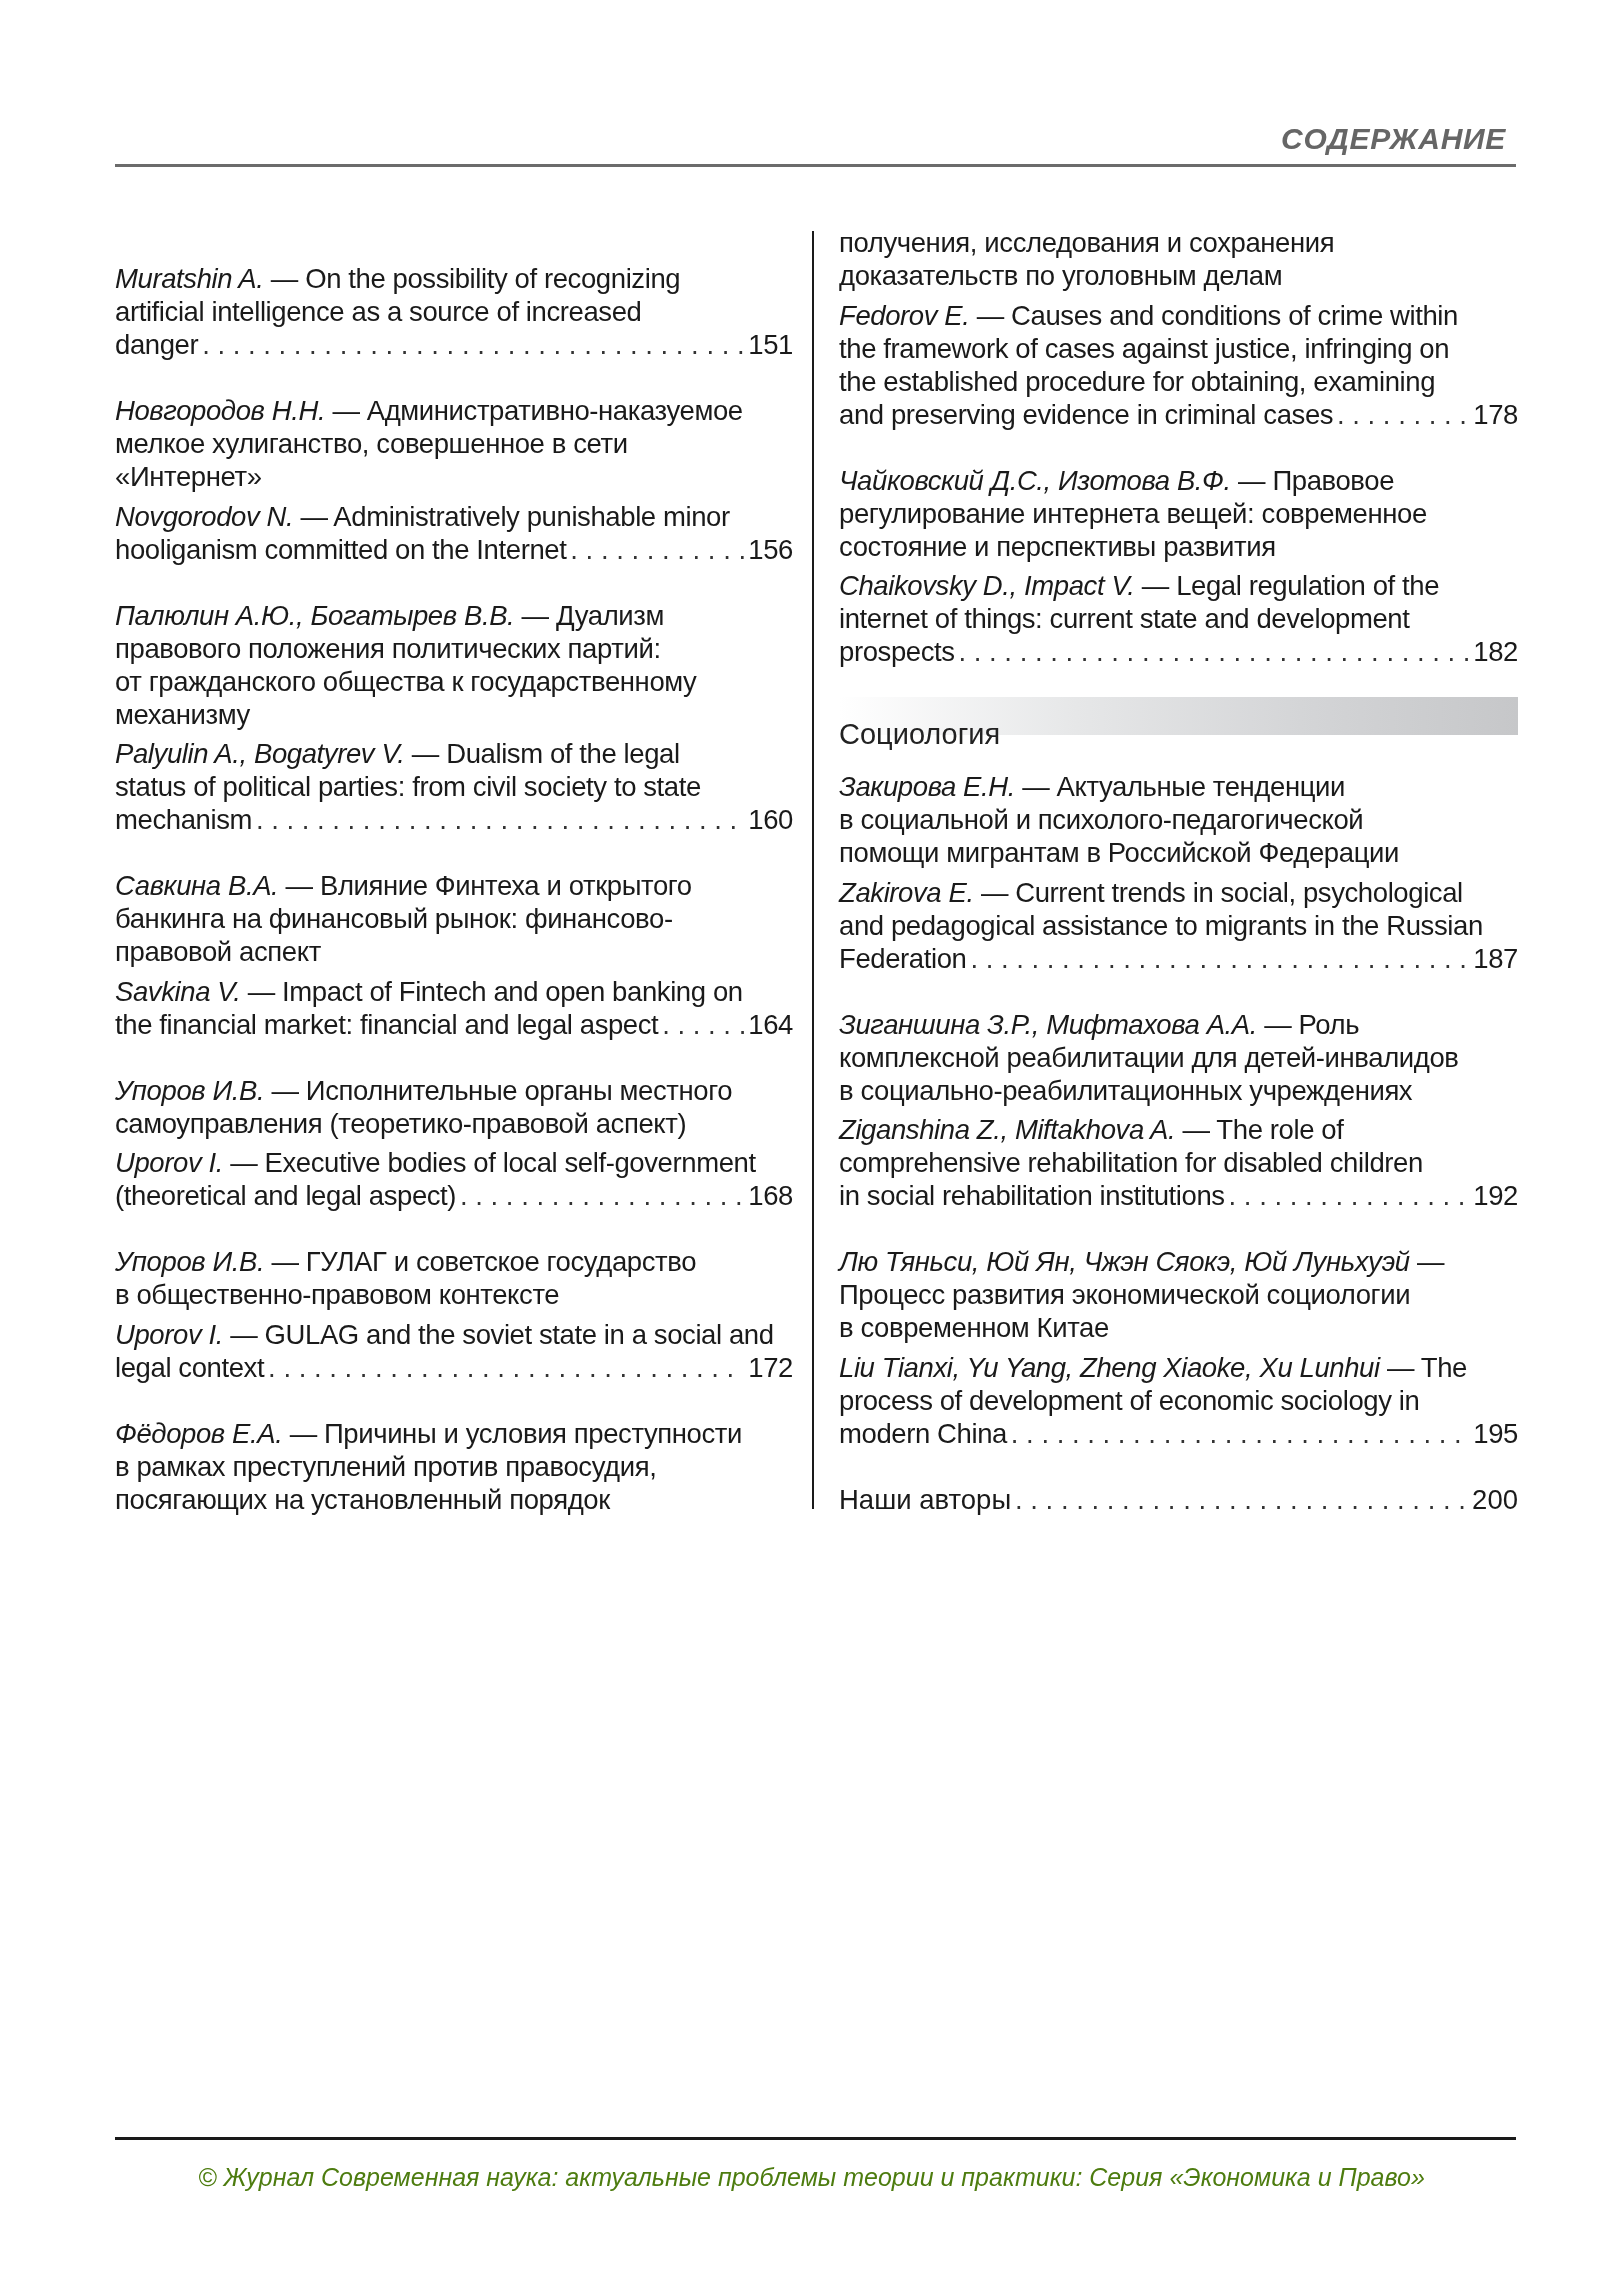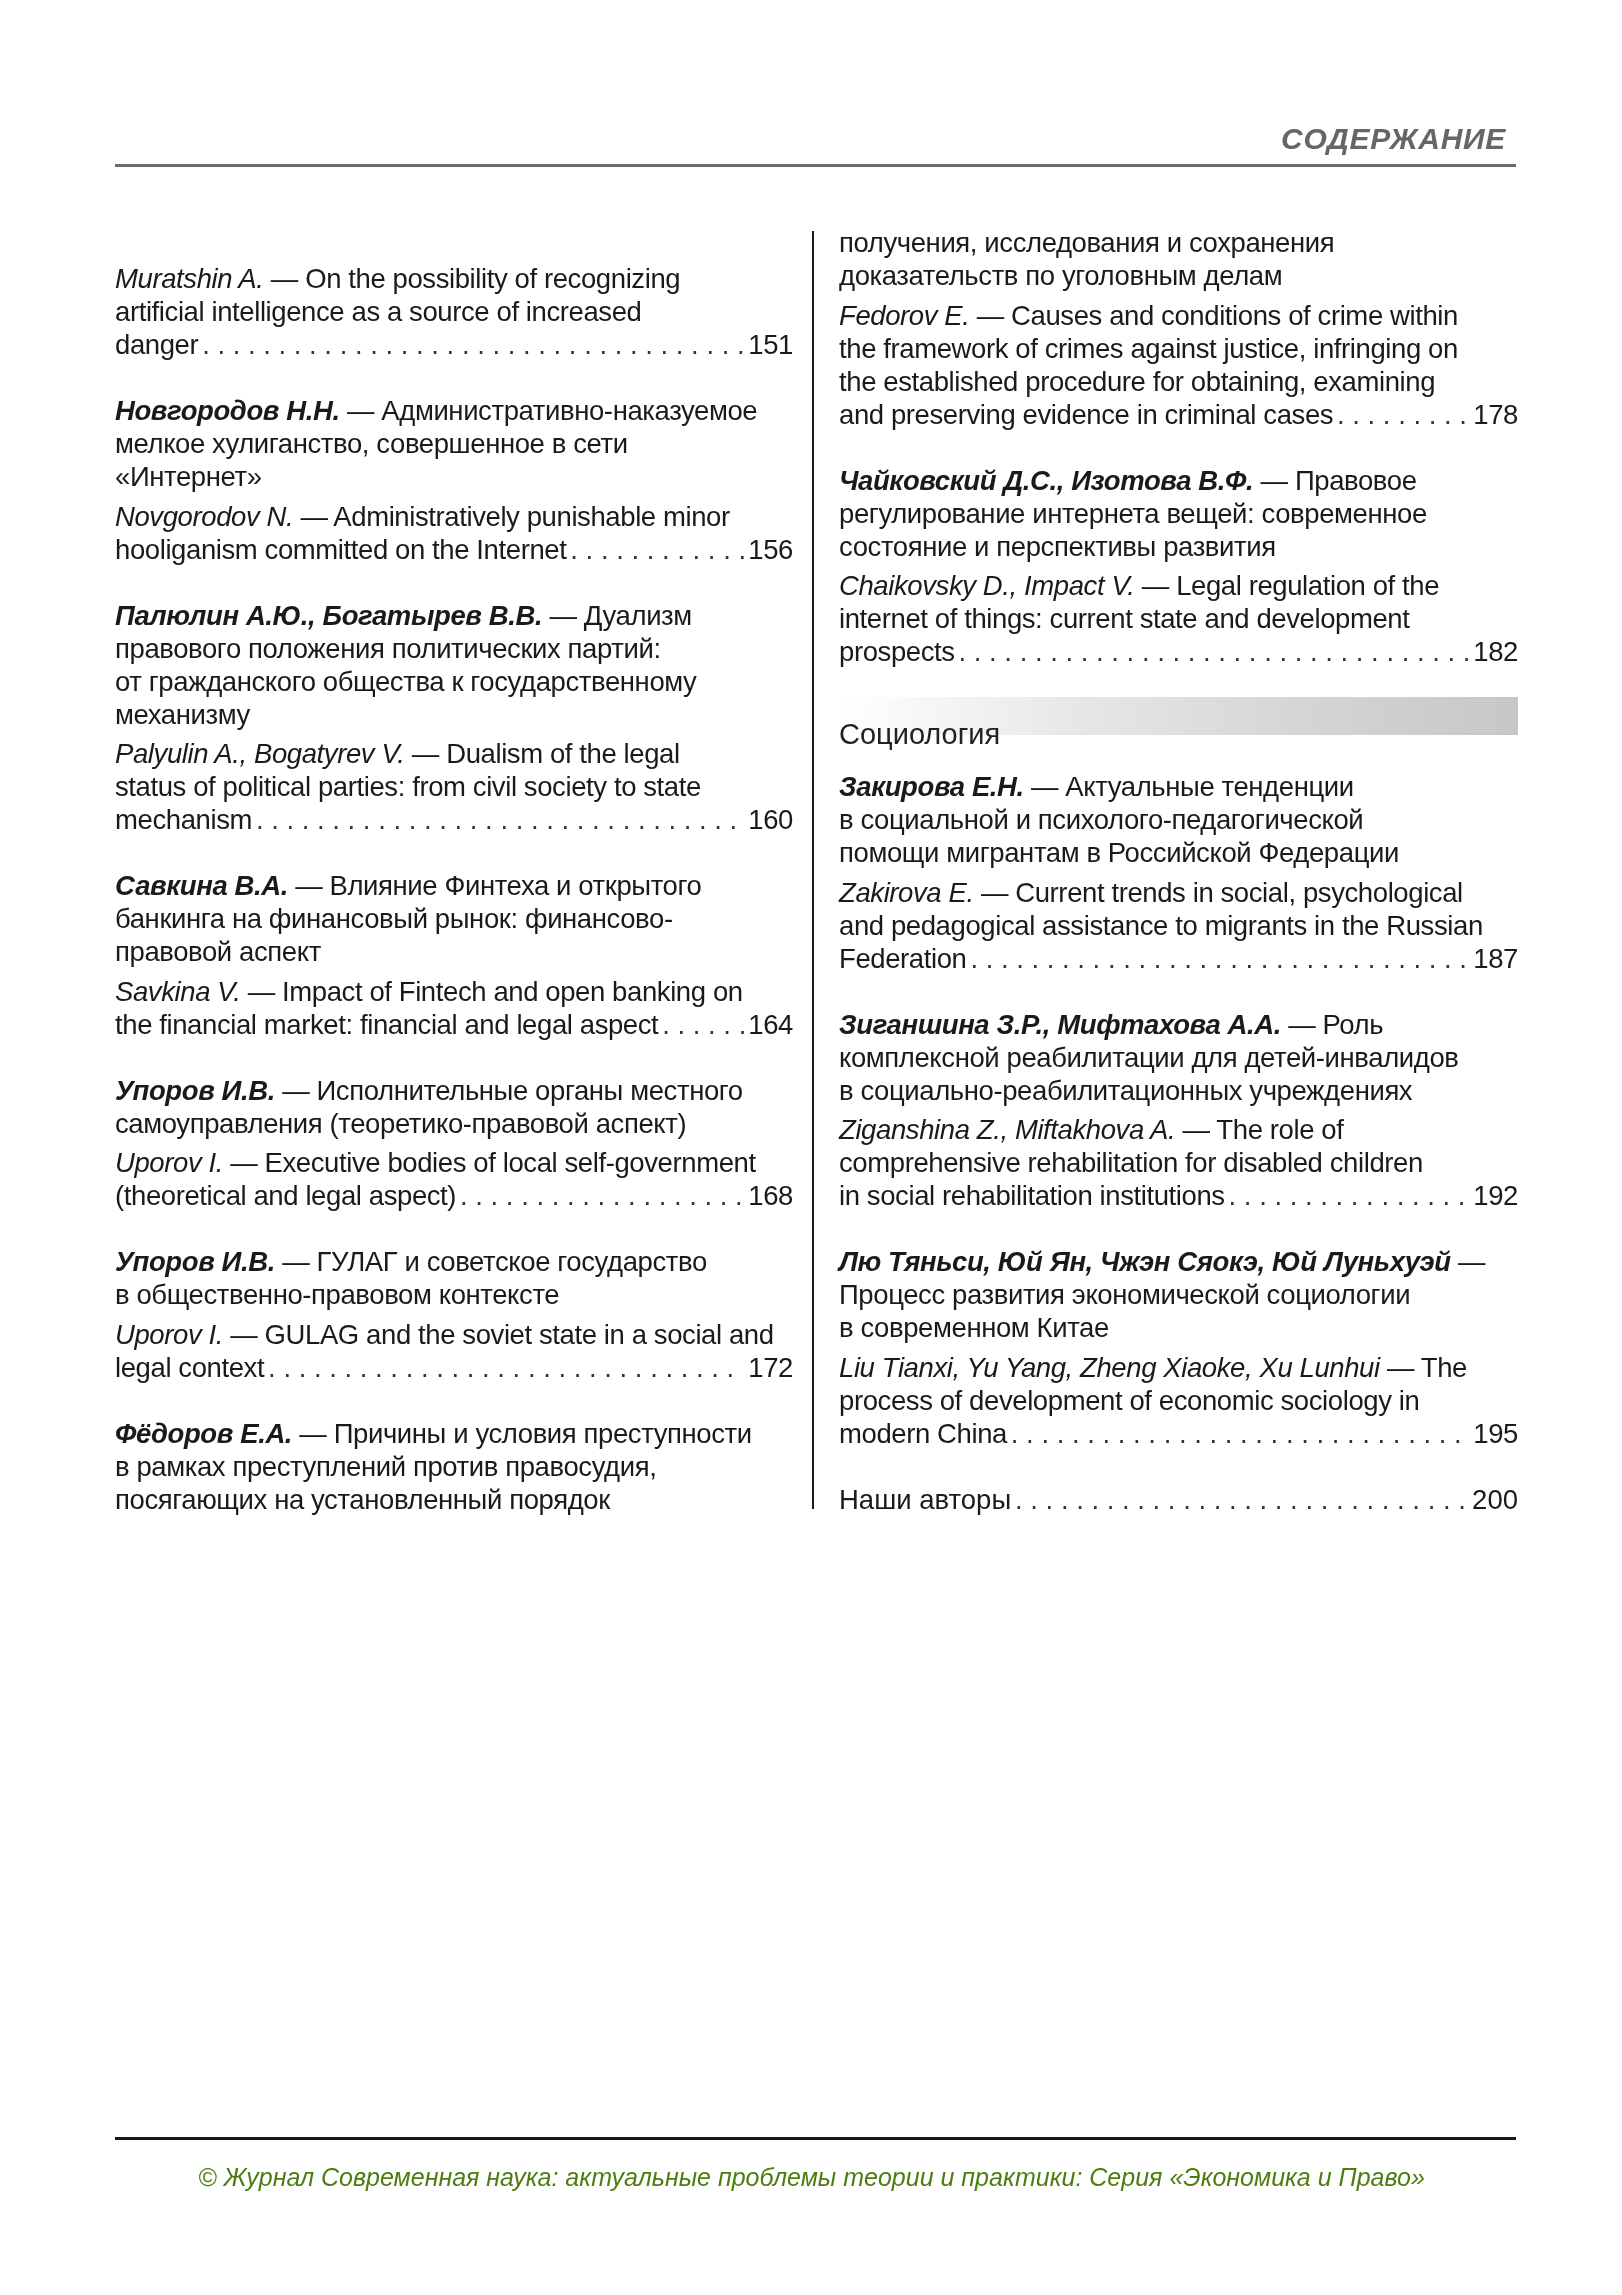--- a/index.html
+++ b/index.html
@@ -8,21 +8,21 @@
   .header-title { position: absolute; right: 117px; top: 122px; font-size: 30px; font-style: italic;
                   font-weight: bold; color: #666666; letter-spacing: 0.7px; }
   .header-rule { position: absolute; left: 115px; width: 1401px; top: 164px; height: 2.6px; background: #6b6b6b; }
   .col { position: absolute; top: 226px; font-size: 27.5px; line-height: 33px; }
   .col.left { left: 115px; width: 678px; margin-top: 36px; }
   .col.right { left: 839px; width: 679px; }
   .divider { position: absolute; left: 812px; top: 231px; width: 2px; height: 1278px; background: #1a1a1a; }
   .entry { margin-bottom: 33px; }
   .entry .ru, .entry .en { letter-spacing: -0.4px; transform-origin: left; }
   .entry .ru { margin-bottom: 6.5px; }
-  .author-ru { font-weight: bold; font-style: italic; text-align: right; }
+  .author-ru { font-weight: normal; font-style: italic; text-align: right; }
   .author-en { font-style: italic; }
   .leader { display: flex; align-items: baseline; }
   .leader .txt { white-space: nowrap; }
   .leader .dots { flex: 1; overflow: hidden; white-space: nowrap; margin: 0 3.9px; letter-spacing: 3.9px; color: #333; }
   .leader .dots::before { content: ". . . . . . . . . . . . . . . . . . . . . . . . . . . . . . . . . . . . . . . . . . . . . . . . . . . . . . . . . . . . . . . . . . . . . . . . . . . . . . . . . . . . . . . . . . . . . . . . . . . . . . . . . . . ."; letter-spacing: 0; }
   .leader .page { white-space: nowrap; }
   .section-head { height: 38px; margin: -3.9px 0 35px 0; display: flex; align-items: center;
                   background: linear-gradient(to right, #ffffff 0%, #e6e7e8 35%, #d3d4d6 70%, #c6c7c9 100%); }
   .section-head span { font-size: 29px; font-weight: normal; color: #222; letter-spacing: 0px; margin-top: 36px; }
   .footer-rule { position: absolute; left: 115px; width: 1401px; top: 2137px; height: 3.3px; background: #1a1a1a; }
@@ -142,21 +142,21 @@
 
 <div class="col right">
 
   <div class="entry">
     <div class="ru">
       <div>получения, исследования и сохранения</div>
       <div>доказательств по уголовным делам</div>
     </div>
     <div class="en">
       <div><span class="author-en">Fedorov E.</span> <span>— Causes and conditions of crime within</span></div>
-      <div>the framework of crimes against justice, infringing on</div>
+      <div>the framework of cases against justice, infringing on</div>
       <div>the established procedure for obtaining, examining</div>
       <div class="leader">
           <span class="txt">and preserving evidence in criminal cases</span>
           <span class="dots"></span>
           <span class="page">178</span>
         </div>
     </div>
   </div>
 
   <div class="entry">

